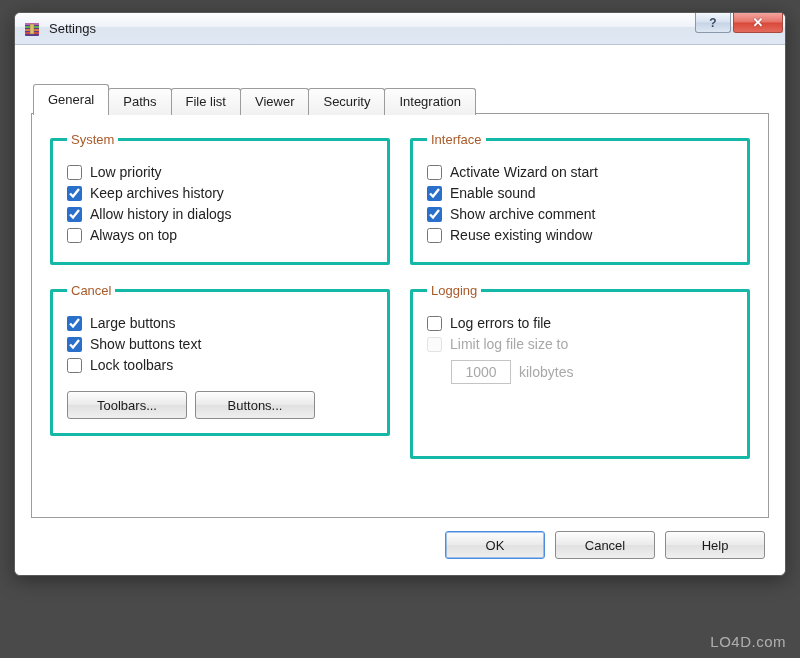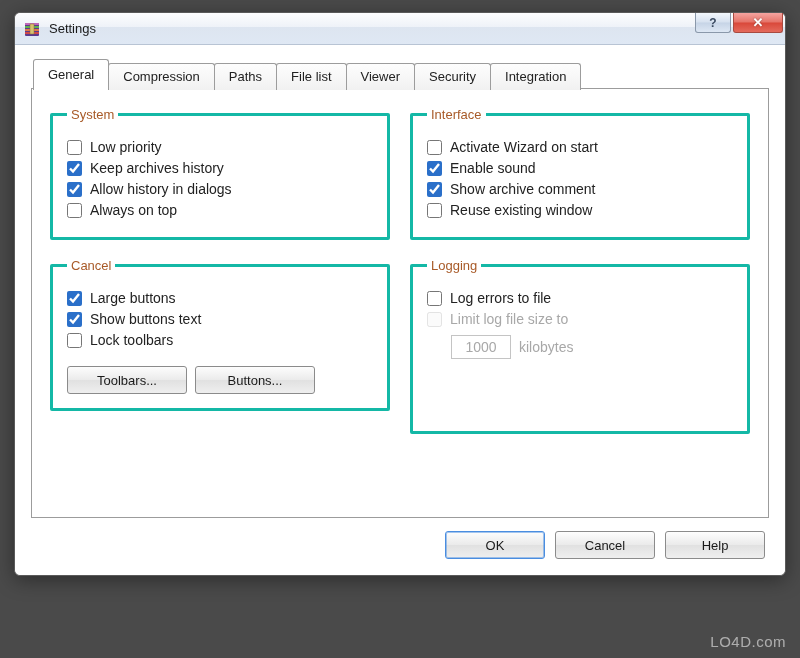--- a/index.html
+++ b/index.html
@@ -84,20 +84,21 @@
     flex-direction: column;
     border-radius: 0 0 6px 6px;
   }
 
   .tabs {
     display: flex;
     align-items: flex-end;
     position: relative;
     z-index: 2;
     padding-left: 2px;
+    margin-top: 25px;
   }
   .tab {
     padding: 5px 14px 6px 14px;
     background: linear-gradient(to bottom, #fdfdfd, #f1f1f1);
     border: 1px solid #9c9c9c;
     border-bottom: none;
     border-radius: 3px 3px 0 0;
     color: #222;
     margin-right: -1px;
     font-size: 13px;
@@ -243,21 +244,20 @@
       </div>
       <div class="tb-btn close">
         <span class="glyph">✕</span>
       </div>
     </div>
   </div>
 
   <div class="client">
     <div class="tabs">
       <div class="tab active"><span>General</span></div>
-      <div class="tab"><span>Compression</span></div>
       <div class="tab"><span>Paths</span></div>
       <div class="tab"><span>File list</span></div>
       <div class="tab"><span>Viewer</span></div>
       <div class="tab"><span>Security</span></div>
       <div class="tab"><span>Integration</span></div>
     </div>
 
     <div class="panel">
       <div class="row2">
         <div class="col">

